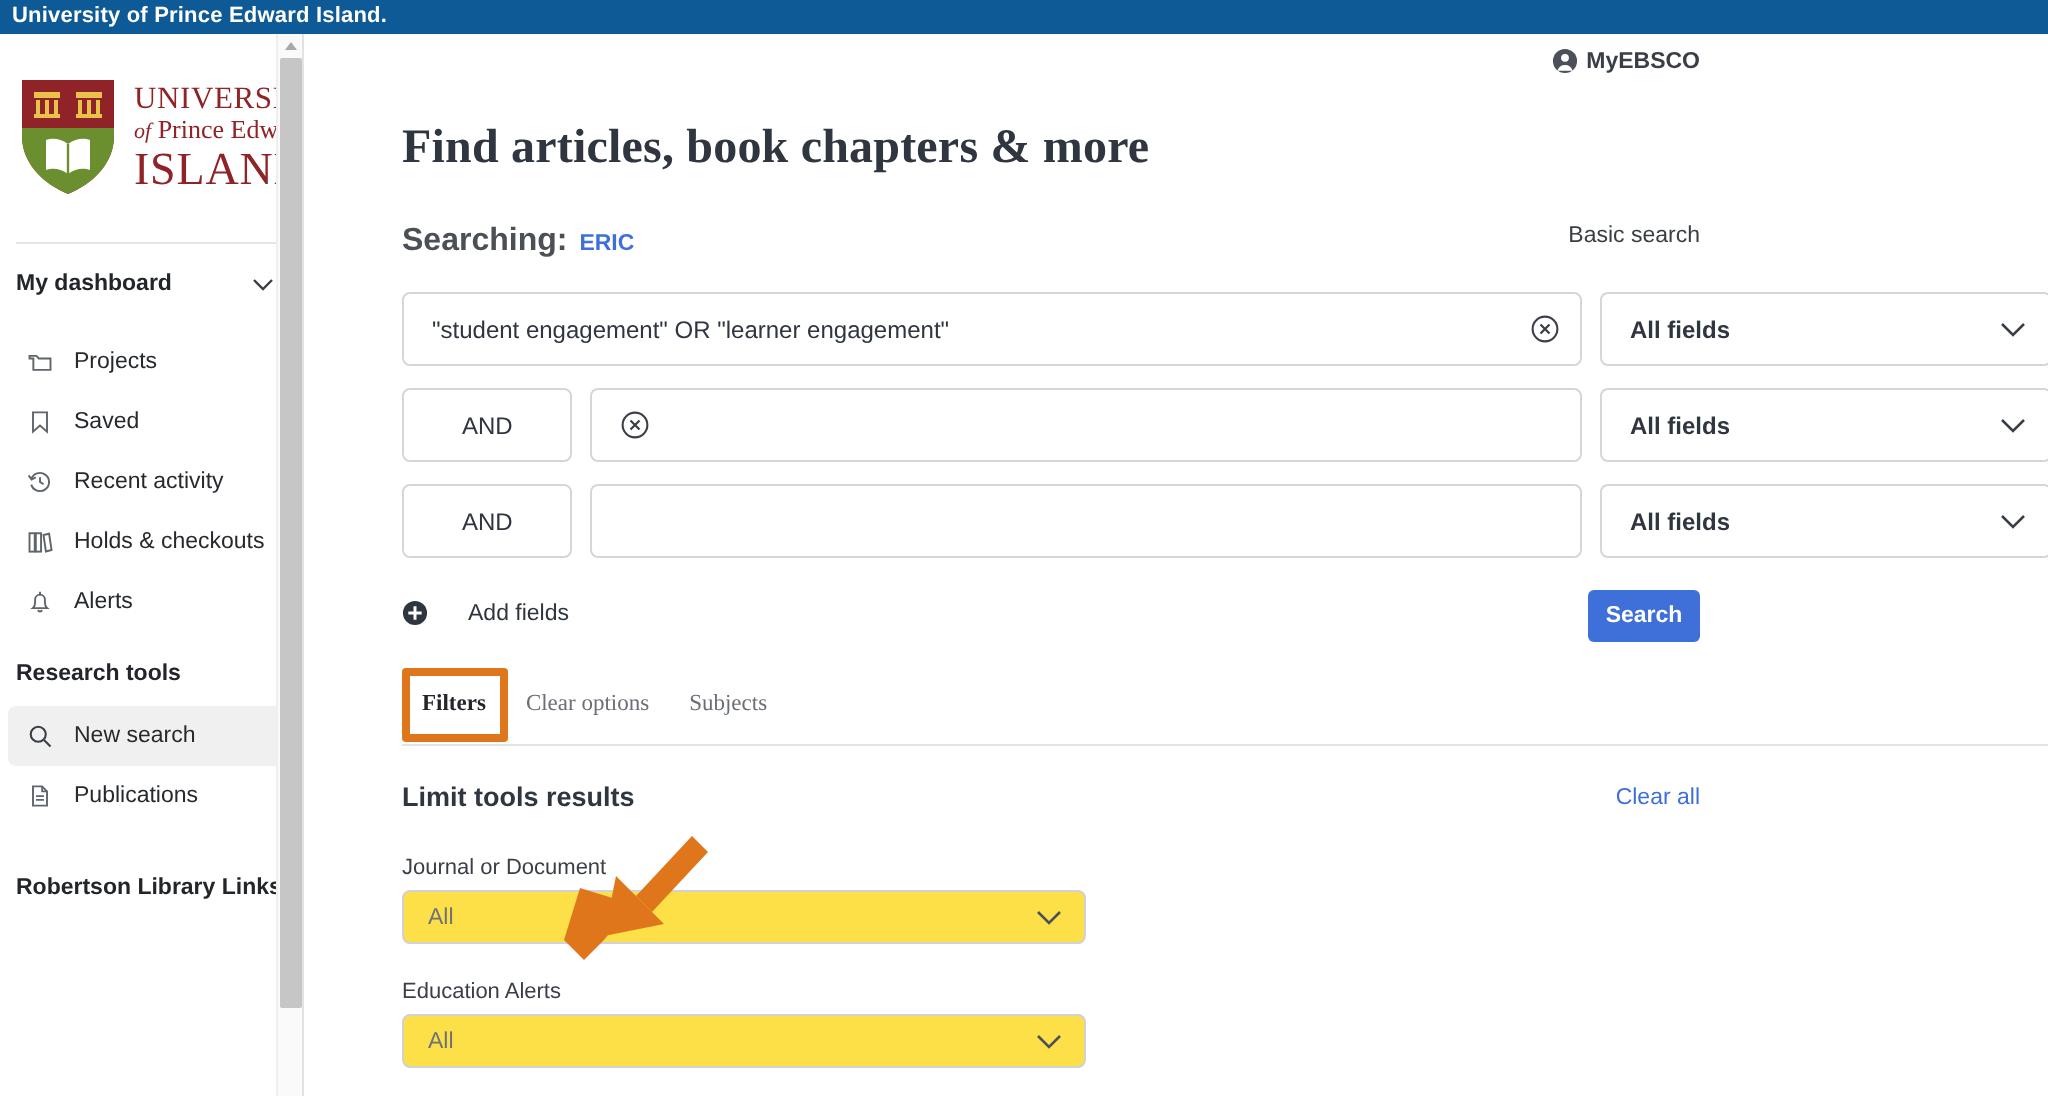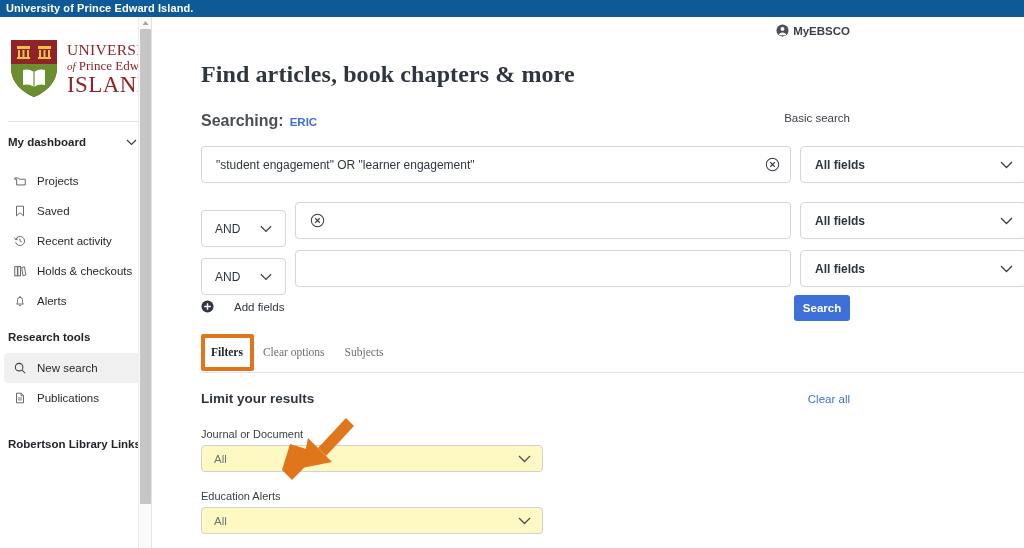--- a/index.html
+++ b/index.html
@@ -113,21 +113,21 @@
 
   
   .qrow { position: absolute; left: 49px; display: flex; align-items: center; gap: 9px; }
   .qrow-1 { top: 142px; }
   .qrow-2 { top: 190px; }
   .qrow-3 { top: 238px; }
 
   .op-box {
     width: 85px; height: 37px; border: 1px solid #d4d6d9; border-radius: 4px;
     background: #fff; display: flex; align-items: center; justify-content: space-between;
-    padding: 0 13px; cursor: pointer; margin-top: 16px;
+    padding: 0 29px; cursor: pointer;
   }
   .op-label { font-size: 12px; color: #2f3640; }
 
   .term-box {
     height: 37px; border: 1px solid #d4d6d9; border-radius: 4px; background: #fff;
     display: flex; align-items: center; padding: 0 10px 0 14px; cursor: text;
   }
   .term-box.wide { width: 590px; }
   .term-box.narrow { width: 496px; }
   .term-text { flex: 1; font-size: 12px; color: #2f3640; }
@@ -175,21 +175,21 @@
     position: absolute; right: 10px; top: 389px;
     font-size: 11.5px; color: #3f6fd8; cursor: pointer;
   }
 
   .filter-group { position: absolute; left: 49px; }
   .fg-1 { top: 424px; }
   .fg-2 { top: 486px; }
   .filter-label { font-size: 11px; color: #3a3f47; margin-bottom: 5px; }
   .filter-select {
     width: 342px; height: 27px; border: 1px solid #cfd2d6; border-radius: 4px;
-    background: #fef9c3; display: flex; align-items: center; justify-content: space-between;
+    background: #fde047; display: flex; align-items: center; justify-content: space-between;
     padding: 0 11px 0 12px; cursor: pointer;
   }
   .filter-value { font-size: 11.5px; color: #6e737a; }
 
   
   .arrow-annot { position: absolute; left: 258px; top: 416px; pointer-events: none; }
 </style>
 </head>
 <body>
 
@@ -396,21 +396,21 @@
     </div>
 
     <div class="tab-underline"></div>
     <div class="tabs">
       <span class="tab active">Filters</span>
       <span class="tab">Clear options</span>
       <span class="tab">Subjects</span>
     </div>
     <div class="tab-highlight"></div>
 
-    <div class="limit-title">Limit your results</div>
+    <div class="limit-title">Limit tools results</div>
     <div class="clear-all">Clear all</div>
 
     <div class="filter-group fg-1">
       <div class="filter-label">Journal or Document</div>
       <div class="filter-select">
         <span class="filter-value">All</span>
         <svg width="13" height="8" viewBox="0 0 13 8">
           <path d="M1 1 L6.5 6.5 L12 1" fill="none" stroke="#4b5059" stroke-width="1.3"></path>
         </svg>
       </div>

